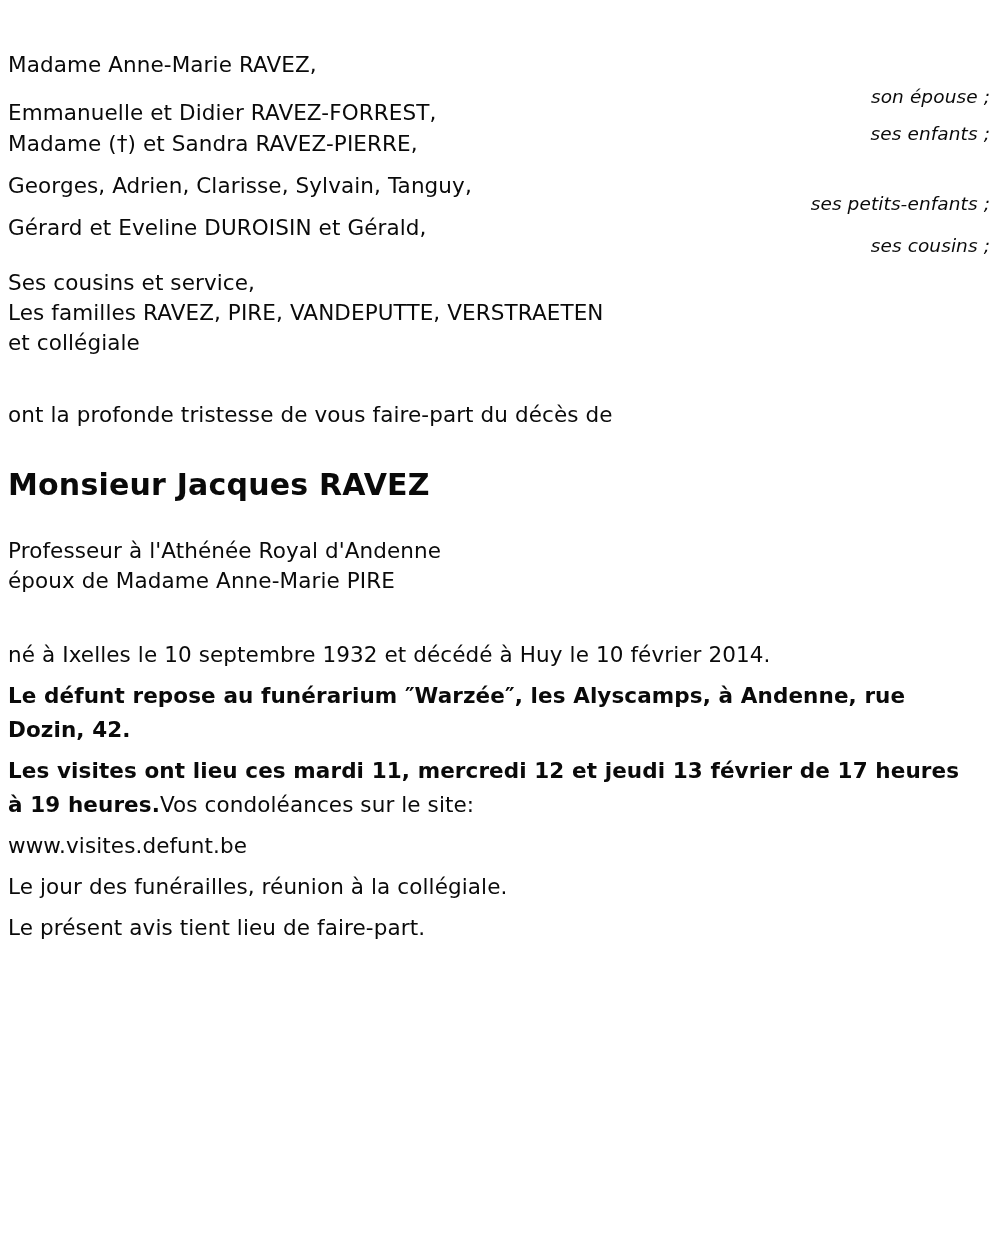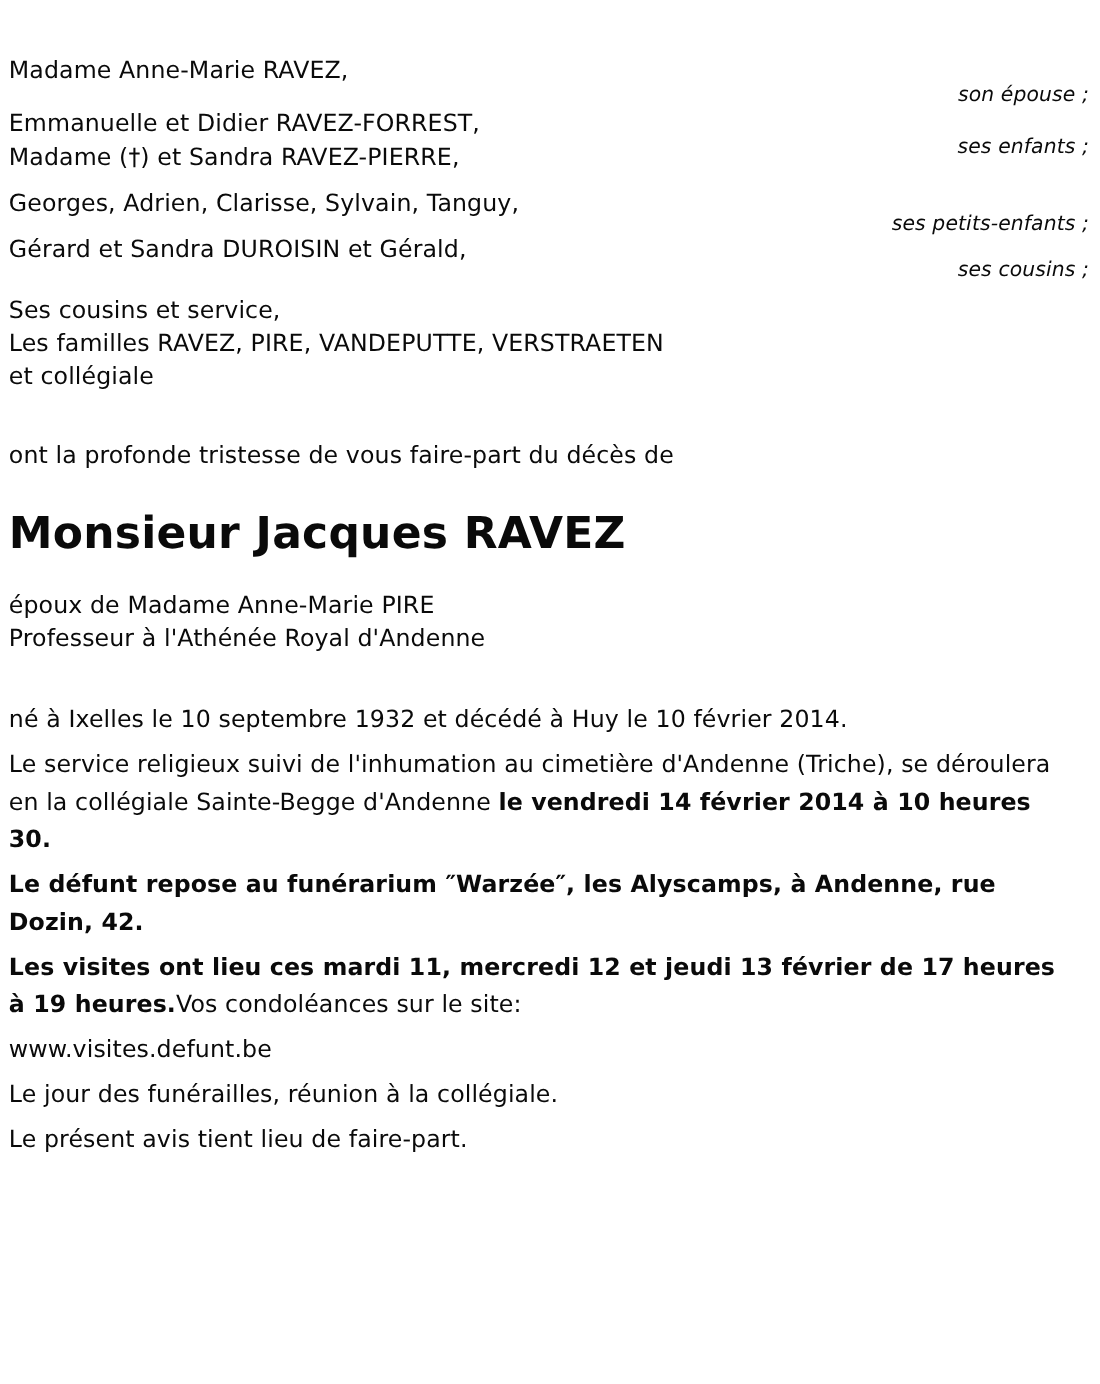--- a/index.html
+++ b/index.html
@@ -51,21 +51,21 @@
     position: absolute;
     right: 0;
     font-style: italic;
     font-size: 18.5px;
     line-height: 24px;
     letter-spacing: 0.1px;
     white-space: nowrap;
   }
 
   
-  .role-epouse        { top: 26px; }
+  .role-epouse        { top: 36px; }
   .role-enfants       { top: 25px; }
   .role-petitenfants  { top: 22px; text-align: center; }
   .role-cousins       { top: 22px; }
 
   .gap-sm { height: 11px; }
   .gap-md { height: 17px; }
   .gap-lg { height: 25px; }
 
   
   .families .name-line {
@@ -75,21 +75,21 @@
   
   .announce {
     font-size: 21.5px;
     line-height: 31px;
     letter-spacing: 0.1px;
   }
 
   
   .headline {
     font-weight: bold;
-    font-size: 40px;
+    font-size: 30px;
     line-height: 38px;
     letter-spacing: 0.2px;
   }
 
   
   .sub-line {
     font-size: 21.5px;
     line-height: 30px;
     letter-spacing: 0.1px;
   }
@@ -144,21 +144,21 @@
       <div class="names">
         <div class="name-line">Georges, Adrien, Clarisse, Sylvain, Tanguy,</div>
       </div>
       <div class="role role-petitenfants">ses petits-enfants ;</div>
     </div>
 
     <div class="gap-sm"></div>
 
     <div class="rel-group">
       <div class="names">
-        <div class="name-line">Gérard et Sandra DUROISIN et Gérald,</div>
+        <div class="name-line">Gérard et Eveline DUROISIN et Gérald,</div>
       </div>
       <div class="role role-cousins">ses cousins ;</div>
     </div>
 
   </div>
 
   <div class="gap-lg"></div>
 
   <div class="families">
     <div class="name-line">Ses cousins et service,</div>
@@ -169,28 +169,27 @@
   <div style="height:41px"></div>
 
   <div class="announce">ont la profonde tristesse de vous faire-part du décès de</div>
 
   <div style="height:36px"></div>
 
   <div class="headline">Monsieur Jacques RAVEZ</div>
 
   <div style="height:32px"></div>
 
+  <div class="sub-line">Professeur à l'Athénée Royal d'Andenne</div>
   <div class="sub-line">époux de Madame Anne-Marie PIRE</div>
-  <div class="sub-line">Professeur à l'Athénée Royal d'Andenne</div>
 
   <div style="height:42px"></div>
 
   <div class="para tight">né à Ixelles le 10 septembre 1932 et décédé à Huy le 10 février 2014.</div>
 
-  <div class="para"><span>Le service religieux suivi de l'inhumation au cimetière d'Andenne (Triche), se déroulera en la collégiale Sainte-Begge d'Andenne </span><b>le vendredi 14 février 2014 à 10 heures 30.</b></div>
 
   <div class="para"><b>Le défunt repose au funérarium ″Warzée″, les Alyscamps, à Andenne, rue Dozin, 42.</b></div>
 
   <div class="para"><b>Les visites ont lieu ces mardi 11, mercredi 12 et jeudi 13 février de 17 heures à 19 heures.</b><span>Vos condoléances sur le site:</span></div>
 
   <div class="para">www.visites.defunt.be</div>
 
   <div class="para">Le jour des funérailles, réunion à la collégiale.</div>
 
   <div class="para">Le présent avis tient lieu de faire-part.</div>

